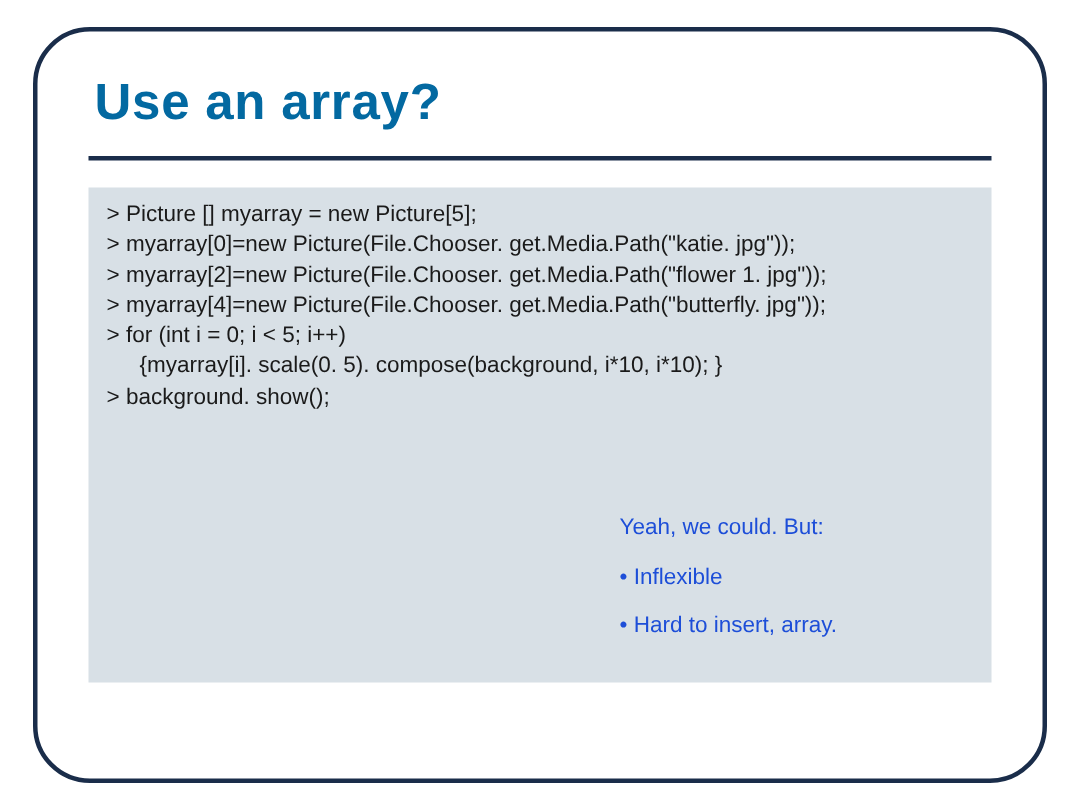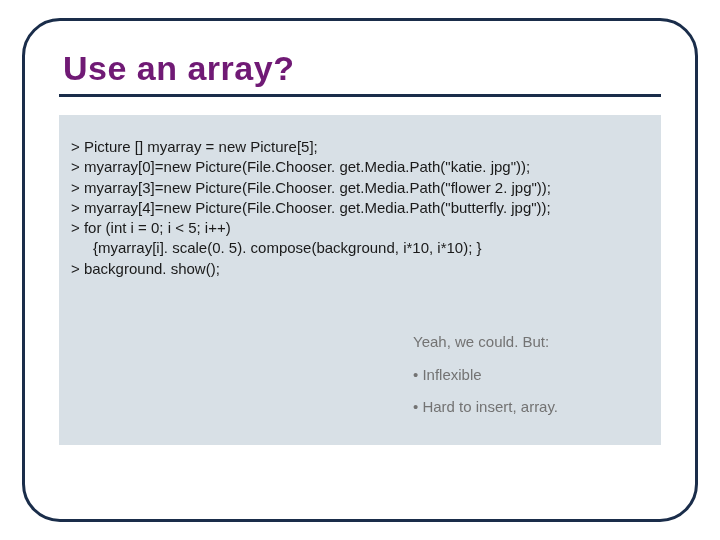--- a/index.html
+++ b/index.html
@@ -17,74 +17,74 @@
     left: 22px;
     right: 22px;
     bottom: 18px;
     border: 3px solid #1a2d4a;
     border-radius: 38px;
     padding: 28px 34px 24px 34px;
   }
   .title {
     font-size: 34px;
     font-weight: bold;
-    color: #701a75;
+    color: #0369a1;
     font-family: "Arial Black", Arial, sans-serif;
     letter-spacing: 0.5px;
     margin-left: 4px;
-    margin-bottom: 6px;
+    margin-bottom: 16px;
   }
   .underline {
     height: 3px;
     background: #1a2d4a;
     margin-bottom: 18px;
   }
   .code-box {
     background: #d8e0e6;
-    padding: 22px 12px 12px 12px;
+    padding: 8px 12px 12px 12px;
     font-family: Arial, Helvetica, sans-serif;
     font-size: 15px;
     line-height: 1.35;
     color: #1a1a1a;
     min-height: 330px;
     position: relative;
   }
   .code-line {
     white-space: nowrap;
   }
   .indent {
     padding-left: 22px;
   }
   .notes {
     position: absolute;
     right: 18px;
     bottom: 16px;
     width: 230px;
     font-size: 15px;
-    color: #737373;
+    color: #1d4ed8;
   }
   .notes .lead {
     margin-bottom: 12px;
   }
   .notes .bullet {
     margin-bottom: 12px;
   }
 </style>
 </head>
 <body>
 
 <div class="slide-frame">
 
   <div class="title">Use an array?</div>
   <div class="underline"></div>
 
   <div class="code-box">
     <div class="code-line">&gt; Picture [] myarray = new Picture[5];</div>
     <div class="code-line">&gt; myarray[0]=new Picture(File.Chooser. get.Media.Path("katie. jpg"));</div>
-    <div class="code-line">&gt; myarray[3]=new Picture(File.Chooser. get.Media.Path("flower 2. jpg"));</div>
+    <div class="code-line">&gt; myarray[2]=new Picture(File.Chooser. get.Media.Path("flower 1. jpg"));</div>
     <div class="code-line">&gt; myarray[4]=new Picture(File.Chooser. get.Media.Path("butterfly. jpg"));</div>
     <div class="code-line">&gt; for (int i = 0; i &lt; 5; i++)</div>
     <div class="code-line indent">{myarray[i]. scale(0. 5). compose(background, i*10, i*10); }</div>
     <div class="code-line">&gt; background. show();</div>
 
     <div class="notes">
       <div class="lead">Yeah, we could. But:</div>
       <div class="bullet">• Inflexible</div>
       <div class="bullet">• Hard to insert, array.</div>
     </div>

